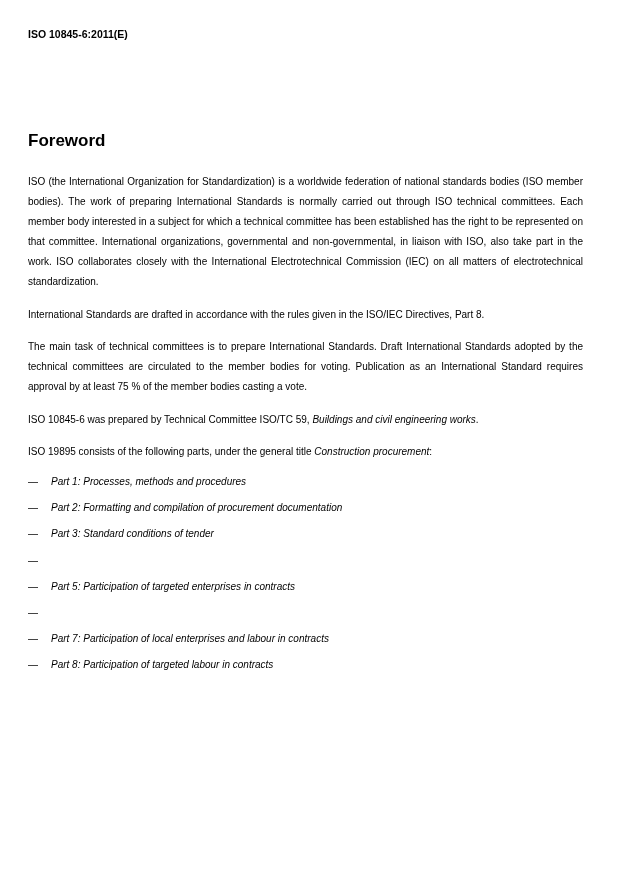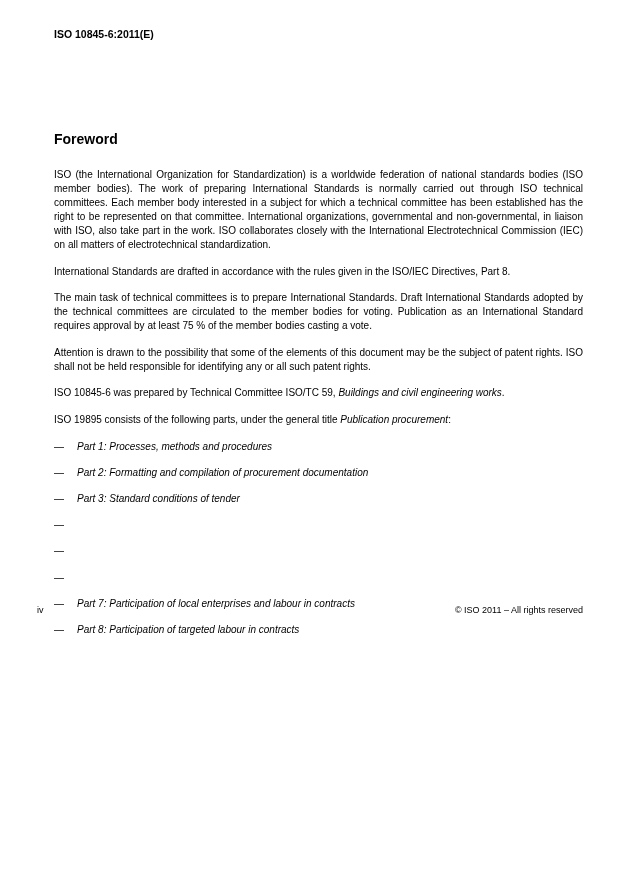--- a/index.html
+++ b/index.html
@@ -9,37 +9,37 @@
     height: 877px;
     font-family: "Liberation Sans", sans-serif;
     color: #000000;
     position: relative;
     overflow: hidden;
   }
   .page {
     position: relative;
     width: 620px;
     height: 642px;
-    padding: 28px 37px 0 54px;
+    padding: 28px 37px 0 28px;
     background: #ffffff;
   }
   .doc-header {
     font-size: 10.5px;
     font-weight: bold;
     line-height: 13px;
   }
   .section-title {
     margin-top: 90px;
     margin-bottom: 21px;
-    font-size: 14px;
+    font-size: 17px;
     font-weight: bold;
   }
   .doc-body p {
     font-size: 10px;
-    line-height: 14px;
+    line-height: 20px;
     text-align: justify;
     margin-bottom: 12.5px;
   }
   .doc-body em { }
   .parts-list { margin-top: 14px; }
   .part-item {
     display: flex;
     font-size: 10px;
     line-height: 11.7px;
     margin-bottom: 14.5px;
@@ -75,58 +75,54 @@
   <main class="doc-body">
 
     <h1 class="section-title">Foreword</h1>
 
     <p>ISO (the International Organization for Standardization) is a worldwide federation of national standards bodies (ISO member bodies). The work of preparing International Standards is normally carried out through ISO technical committees. Each member body interested in a subject for which a technical committee has been established has the right to be represented on that committee. International organizations, governmental and non-governmental, in liaison with ISO, also take part in the work. ISO collaborates closely with the International Electrotechnical Commission (IEC) on all matters of electrotechnical standardization.</p>
 
     <p>International Standards are drafted in accordance with the rules given in the ISO/IEC Directives, Part 8.</p>
 
     <p>The main task of technical committees is to prepare International Standards. Draft International Standards adopted by the technical committees are circulated to the member bodies for voting. Publication as an International Standard requires approval by at least 75 % of the member bodies casting a vote.</p>
 
-    <p>Attention is drawn to the possibility that some of the elements of this document may be the subject of patent rights. ISO shall not be held responsible for identifying any or all such patent rights.</p>
 
     <p><span>ISO 10845-6 was prepared by Technical Committee ISO/TC 59, </span><em>Buildings and civil engineering works</em><span>.</span></p>
 
-    <p><span>ISO 19895 consists of the following parts, under the general title </span><em>Publication procurement</em><span>:</span></p>
+    <p><span>ISO 19895 consists of the following parts, under the general title </span><em>Construction procurement</em><span>:</span></p>
 
     <div class="parts-list">
       <div class="part-item">
         <span class="dash">—</span>
         <em class="part-text">Part 1: Processes, methods and procedures</em>
       </div>
       <div class="part-item">
         <span class="dash">—</span>
         <em class="part-text">Part 2: Formatting and compilation of procurement documentation</em>
       </div>
       <div class="part-item">
         <span class="dash">—</span>
         <em class="part-text">Part 3: Standard conditions of tender</em>
       </div>
       <div class="part-item">
         <span class="dash">—</span>
       </div>
       <div class="part-item">
         <span class="dash">—</span>
+        <em class="part-text">Part 5: Participation of targeted enterprises in contracts</em>
       </div>
       <div class="part-item">
         <span class="dash">—</span>
       </div>
       <div class="part-item">
         <span class="dash">—</span>
         <em class="part-text">Part 7: Participation of local enterprises and labour in contracts</em>
       </div>
       <div class="part-item">
         <span class="dash">—</span>
         <em class="part-text">Part 8: Participation of targeted labour in contracts</em>
       </div>
     </div>
 
   </main>
 
-  <footer class="doc-footer">
-    <span>iv</span>
-    <span>© ISO 2011 – All rights reserved</span>
-  </footer>
 
 </div>
 
 </body></html>

